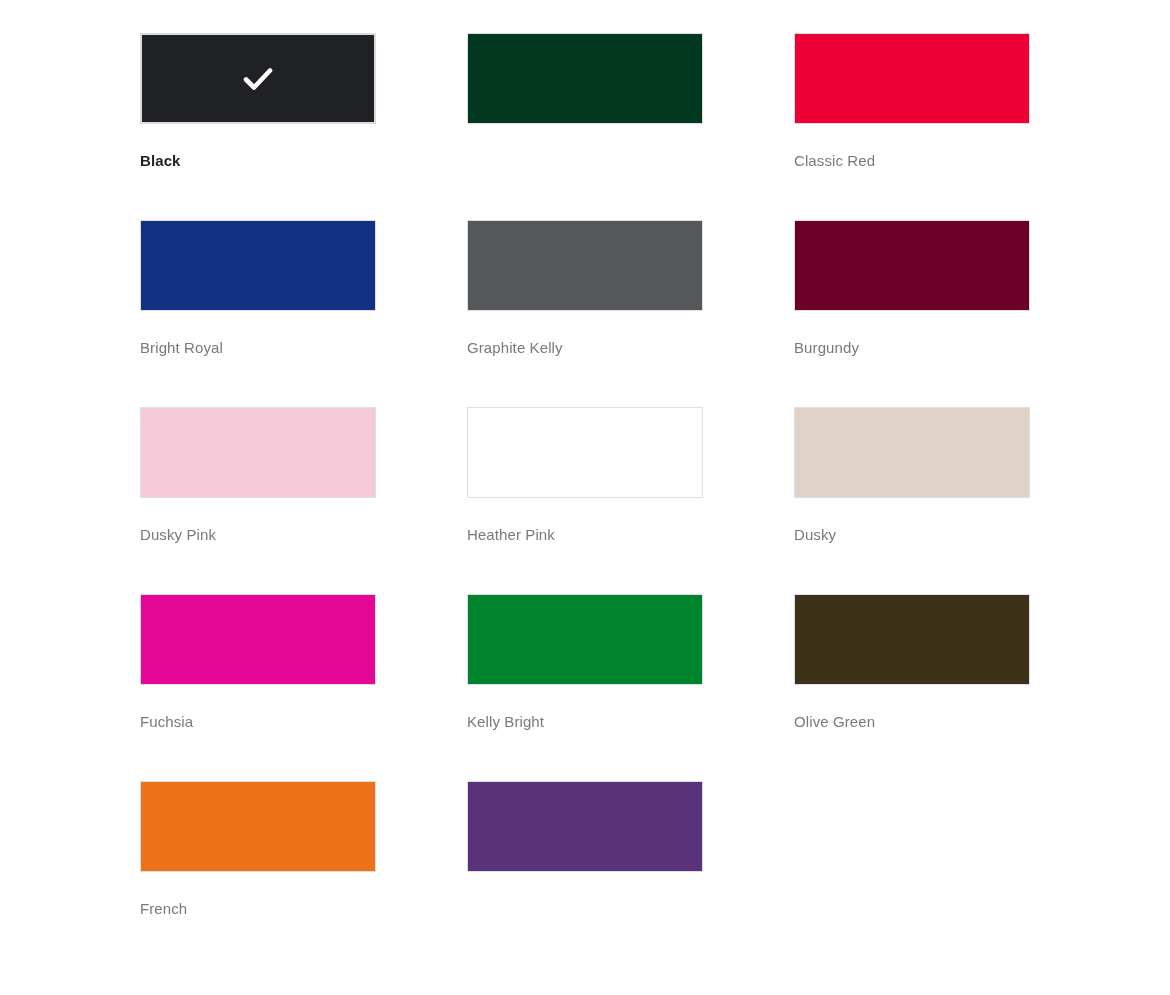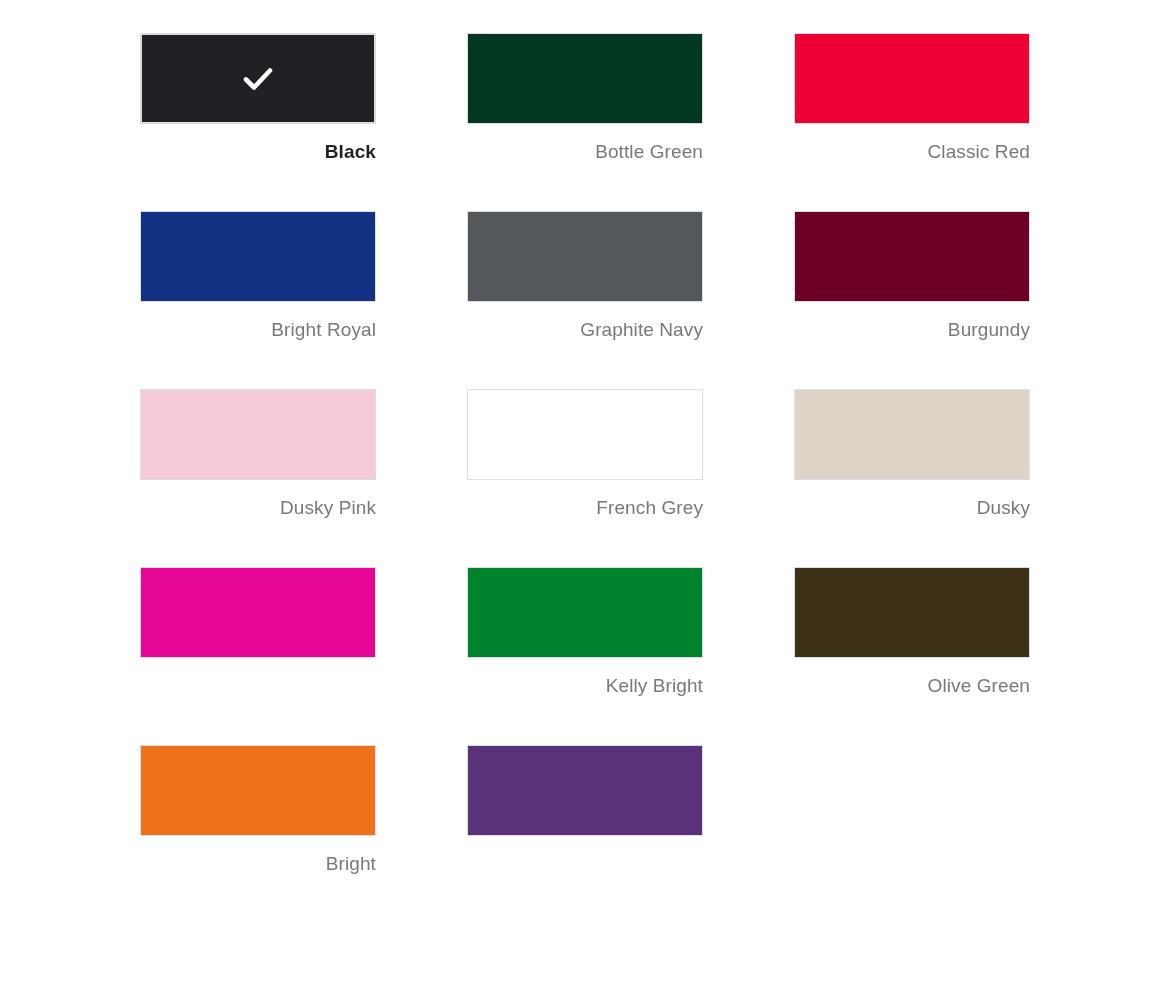--- a/index.html
+++ b/index.html
@@ -48,89 +48,88 @@
   .check-icon {
     display: none;
     width: 34px;
     height: 34px;
   }
   .swatch-option.is-selected .check-icon {
     display: block;
   }
   .swatch-label {
     display: block;
-    margin-top: 15px;
-    font-size: 19px;
+    margin-top: 24px;
+    font-size: 15px;
     line-height: 26px;
     color: #78797b;
     font-weight: 400;
     letter-spacing: 0.1px;
     white-space: nowrap;
-    text-align: right;
   }
   .swatch-option.is-selected .swatch-label {
     color: #1f2124;
     font-weight: 700;
   }
 </style>
 </head>
 <body>
 
 <div class="swatch-grid" id="swatch-grid">
     <div class="swatch-option is-selected">
       <div class="swatch-chip" style="background: rgb(31, 33, 36);">
         <svg class="check-icon" viewBox="0 0 34 34">
           <path d="M5 17.5 L13 25.5 L29 8.5" fill="none" stroke="#ffffff" stroke-width="4.6" stroke-linecap="round" stroke-linejoin="round"></path>
         </svg>
       </div>
       <span class="swatch-label">Black</span>
     </div>
     <div class="swatch-option">
       <div class="swatch-chip" style="background: rgb(2, 56, 32);"></div>
-      <span class="swatch-label">Bottle Green</span>
     </div>
     <div class="swatch-option">
       <div class="swatch-chip" style="background: rgb(237, 0, 52);"></div>
       <span class="swatch-label">Classic Red</span>
     </div>
     <div class="swatch-option">
       <div class="swatch-chip" style="background: rgb(19, 49, 131);"></div>
       <span class="swatch-label">Bright Royal</span>
     </div>
     <div class="swatch-option">
       <div class="swatch-chip" style="background: rgb(84, 88, 90);"></div>
-      <span class="swatch-label">Graphite Navy</span>
+      <span class="swatch-label">Graphite Kelly</span>
     </div>
     <div class="swatch-option">
       <div class="swatch-chip" style="background: rgb(109, 0, 39);"></div>
       <span class="swatch-label">Burgundy</span>
     </div>
     <div class="swatch-option">
       <div class="swatch-chip" style="background: rgb(245, 203, 218);"></div>
       <span class="swatch-label">Dusky Pink</span>
     </div>
     <div class="swatch-option">
       <div class="swatch-chip" style="background: rgb(255, 255, 255);"></div>
-      <span class="swatch-label">French Grey</span>
+      <span class="swatch-label">Heather Pink</span>
     </div>
     <div class="swatch-option">
       <div class="swatch-chip" style="background: rgb(223, 210, 199);"></div>
       <span class="swatch-label">Dusky</span>
     </div>
     <div class="swatch-option">
       <div class="swatch-chip" style="background: rgb(229, 6, 149);"></div>
+      <span class="swatch-label">Fuchsia</span>
     </div>
     <div class="swatch-option">
       <div class="swatch-chip" style="background: rgb(0, 131, 45);"></div>
       <span class="swatch-label">Kelly Bright</span>
     </div>
     <div class="swatch-option">
       <div class="swatch-chip" style="background: rgb(61, 49, 23);"></div>
       <span class="swatch-label">Olive Green</span>
     </div>
     <div class="swatch-option">
       <div class="swatch-chip" style="background: rgb(237, 114, 25);"></div>
-      <span class="swatch-label">Bright</span>
+      <span class="swatch-label">French</span>
     </div>
     <div class="swatch-option">
       <div class="swatch-chip" style="background: rgb(90, 50, 121);"></div>
     </div>
   </div>
 
 </body></html>

